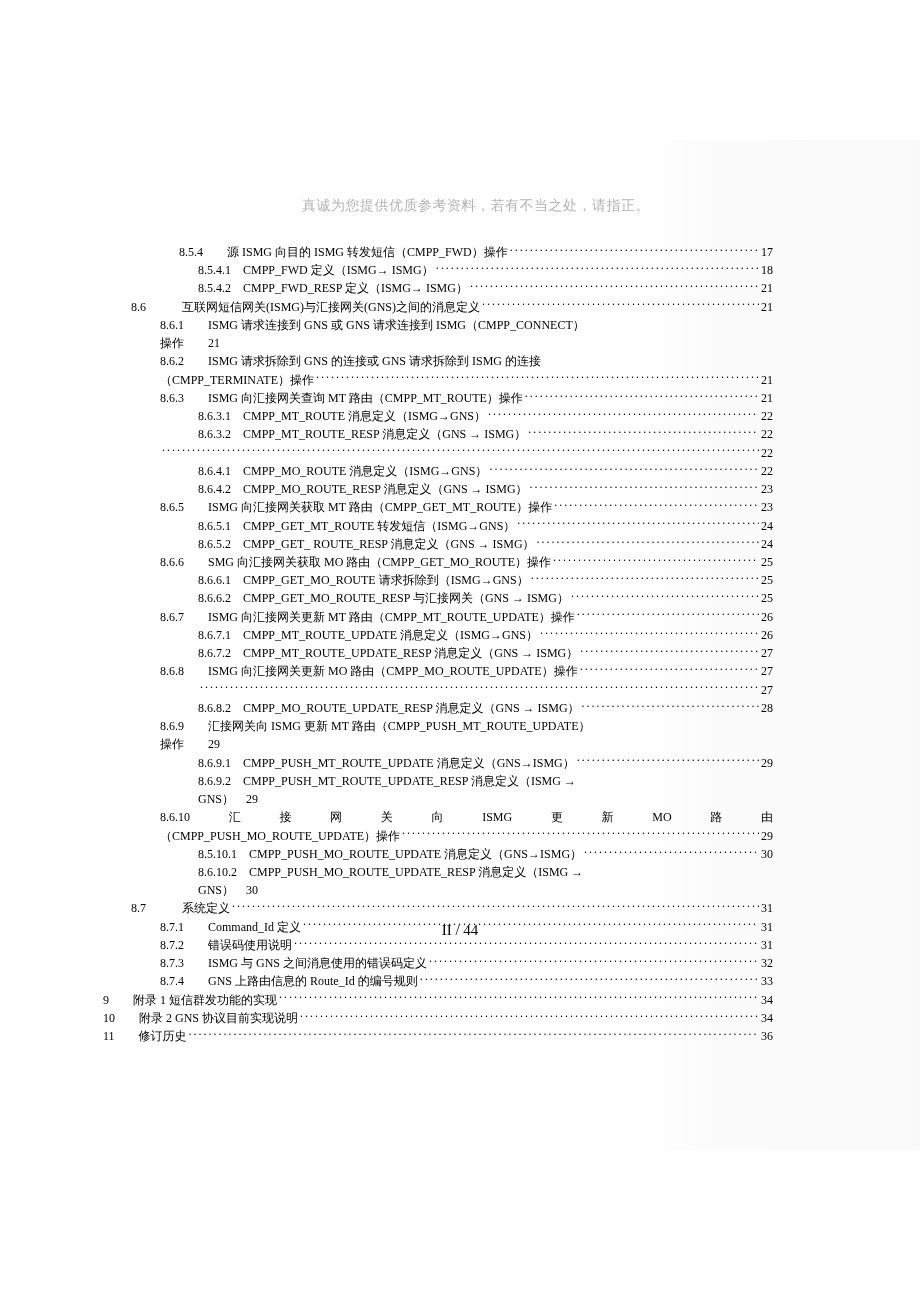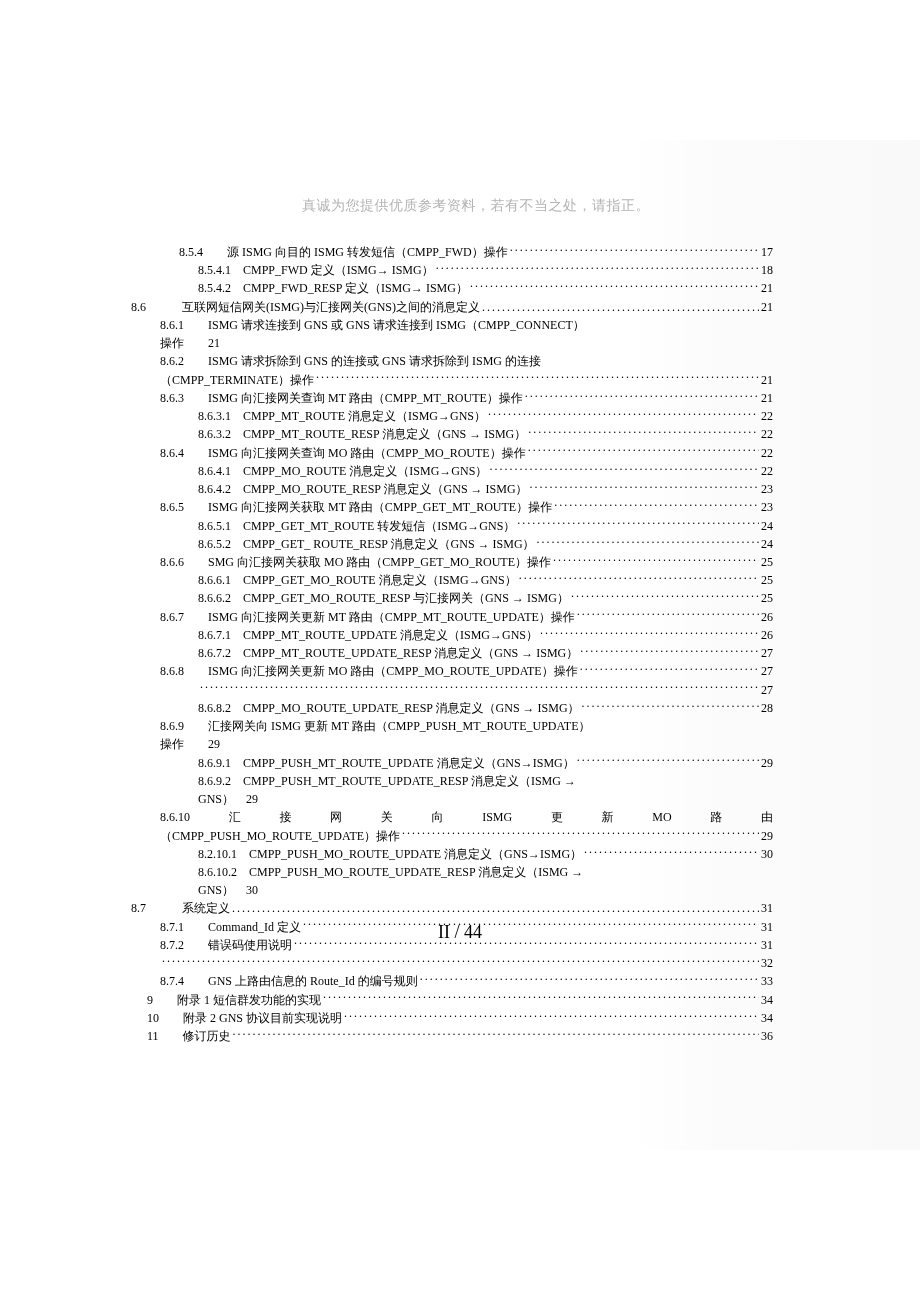--- a/index.html
+++ b/index.html
@@ -63,29 +63,29 @@
     left: 0;
     bottom: 0;
     letter-spacing: 2px;
     color: #000;
   }
   .pg { flex: 0 0 auto; }
   .ind-a { padding-left: 76px; }
   .ind-b { padding-left: 57px; padding-right: 0; }
   .ind-b .dots, .ind-b .pg { visibility: visible; }
   .ind-c { padding-left: 95px; text-align: center; }
-  .ind-top { padding-left: 28px; align-items: flex-end; }
-  .lvl9 { padding-left: 0; margin-left: 44px; }
+  .ind-top { padding-left: 28px; }
+  .lvl9 { padding-left: 0; }
   .page-num {
     position: absolute;
     top: 922px;
     left: 0;
     width: 100%;
     text-align: center;
-    font-size: 18px;
+    font-size: 15px;
     font-family: "Times New Roman", serif;
   }
 </style>
 </head>
 <body>
 
 <div class="page">
   <div class="shadow"></div>
   <div class="header">真诚为您提供优质参考资料，若有不当之处，请指正。</div>
   <div class="content" id="toc-container">
@@ -132,21 +132,20 @@
         <span class="toc-text">8.6.3.1　CMPP_MT_ROUTE 消息定义（ISMG→GNS）</span>
         <span class="dots"></span>
         <span class="pg">22</span>
       </div>
       <div class="toc-row ind-c">
         <span class="toc-text">8.6.3.2　CMPP_MT_ROUTE_RESP 消息定义（GNS → ISMG）</span>
         <span class="dots"></span>
         <span class="pg">22</span>
       </div>
       <div class="toc-row ind-b">
-        <span class="toc-text">8.6.4　　ISMG 向汇接网关查询 MO 路由（CMPP_MO_ROUTE）操作 </span>
         <span class="dots"></span>
         <span class="pg">22</span>
       </div>
       <div class="toc-row ind-c">
         <span class="toc-text">8.6.4.1　CMPP_MO_ROUTE 消息定义（ISMG→GNS）</span>
         <span class="dots"></span>
         <span class="pg">22</span>
       </div>
       <div class="toc-row ind-c">
         <span class="toc-text">8.6.4.2　CMPP_MO_ROUTE_RESP 消息定义（GNS → ISMG）</span>
@@ -167,21 +166,21 @@
         <span class="toc-text">8.6.5.2　CMPP_GET_ ROUTE_RESP 消息定义（GNS → ISMG）</span>
         <span class="dots"></span>
         <span class="pg">24</span>
       </div>
       <div class="toc-row ind-b">
         <span class="toc-text">8.6.6　　SMG 向汇接网关获取 MO 路由（CMPP_GET_MO_ROUTE）操作</span>
         <span class="dots"></span>
         <span class="pg">25</span>
       </div>
       <div class="toc-row ind-c">
-        <span class="toc-text">8.6.6.1　CMPP_GET_MO_ROUTE 消息定义（ISMG→GNS）</span>
+        <span class="toc-text">8.6.6.1　CMPP_GET_MO_ROUTE 请求拆除到（ISMG→GNS）</span>
         <span class="dots"></span>
         <span class="pg">25</span>
       </div>
       <div class="toc-row ind-c">
         <span class="toc-text">8.6.6.2　CMPP_GET_MO_ROUTE_RESP 与汇接网关（GNS → ISMG）</span>
         <span class="dots"></span>
         <span class="pg">25</span>
       </div>
       <div class="toc-row ind-b">
         <span class="toc-text">8.6.7　　ISMG 向汇接网关更新 MT 路由（CMPP_MT_ROUTE_UPDATE）操作</span>
@@ -231,21 +230,21 @@
       </div>
       <div class="toc-row ind-b">
         <span class="toc-text" style="flex: 1 1 auto; text-align-last: justify; white-space: normal;">8.6.10　汇　接　网　关　向　ISMG　更　新　MO　路　由</span>
       </div>
       <div class="toc-row ind-b">
         <span class="toc-text">（CMPP_PUSH_MO_ROUTE_UPDATE）操作 </span>
         <span class="dots"></span>
         <span class="pg">29</span>
       </div>
       <div class="toc-row ind-c">
-        <span class="toc-text">8.2.10.1　CMPP_PUSH_MO_ROUTE_UPDATE 消息定义（GNS→ISMG）</span>
+        <span class="toc-text">8.5.10.1　CMPP_PUSH_MO_ROUTE_UPDATE 消息定义（GNS→ISMG）</span>
         <span class="dots"></span>
         <span class="pg">30</span>
       </div>
       <div class="toc-row ind-c">
         <span class="toc-text">8.6.10.2　CMPP_PUSH_MO_ROUTE_UPDATE_RESP 消息定义（ISMG →</span>
       </div>
       <div class="toc-row ind-c">
         <span class="toc-text">GNS）　30</span>
       </div>
       <div class="toc-row ind-top">
@@ -257,20 +256,21 @@
         <span class="toc-text">8.7.1　　Command_Id 定义</span>
         <span class="dots"></span>
         <span class="pg">31</span>
       </div>
       <div class="toc-row ind-b">
         <span class="toc-text">8.7.2　　错误码使用说明 </span>
         <span class="dots"></span>
         <span class="pg">31</span>
       </div>
       <div class="toc-row ind-b">
+        <span class="toc-text">8.7.3　　ISMG 与 GNS 之间消息使用的错误码定义 </span>
         <span class="dots"></span>
         <span class="pg">32</span>
       </div>
       <div class="toc-row ind-b">
         <span class="toc-text">8.7.4　　GNS 上路由信息的 Route_Id 的编号规则</span>
         <span class="dots"></span>
         <span class="pg">33</span>
       </div>
       <div class="toc-row lvl9">
         <span class="toc-text">9　　附录 1 短信群发功能的实现</span>

